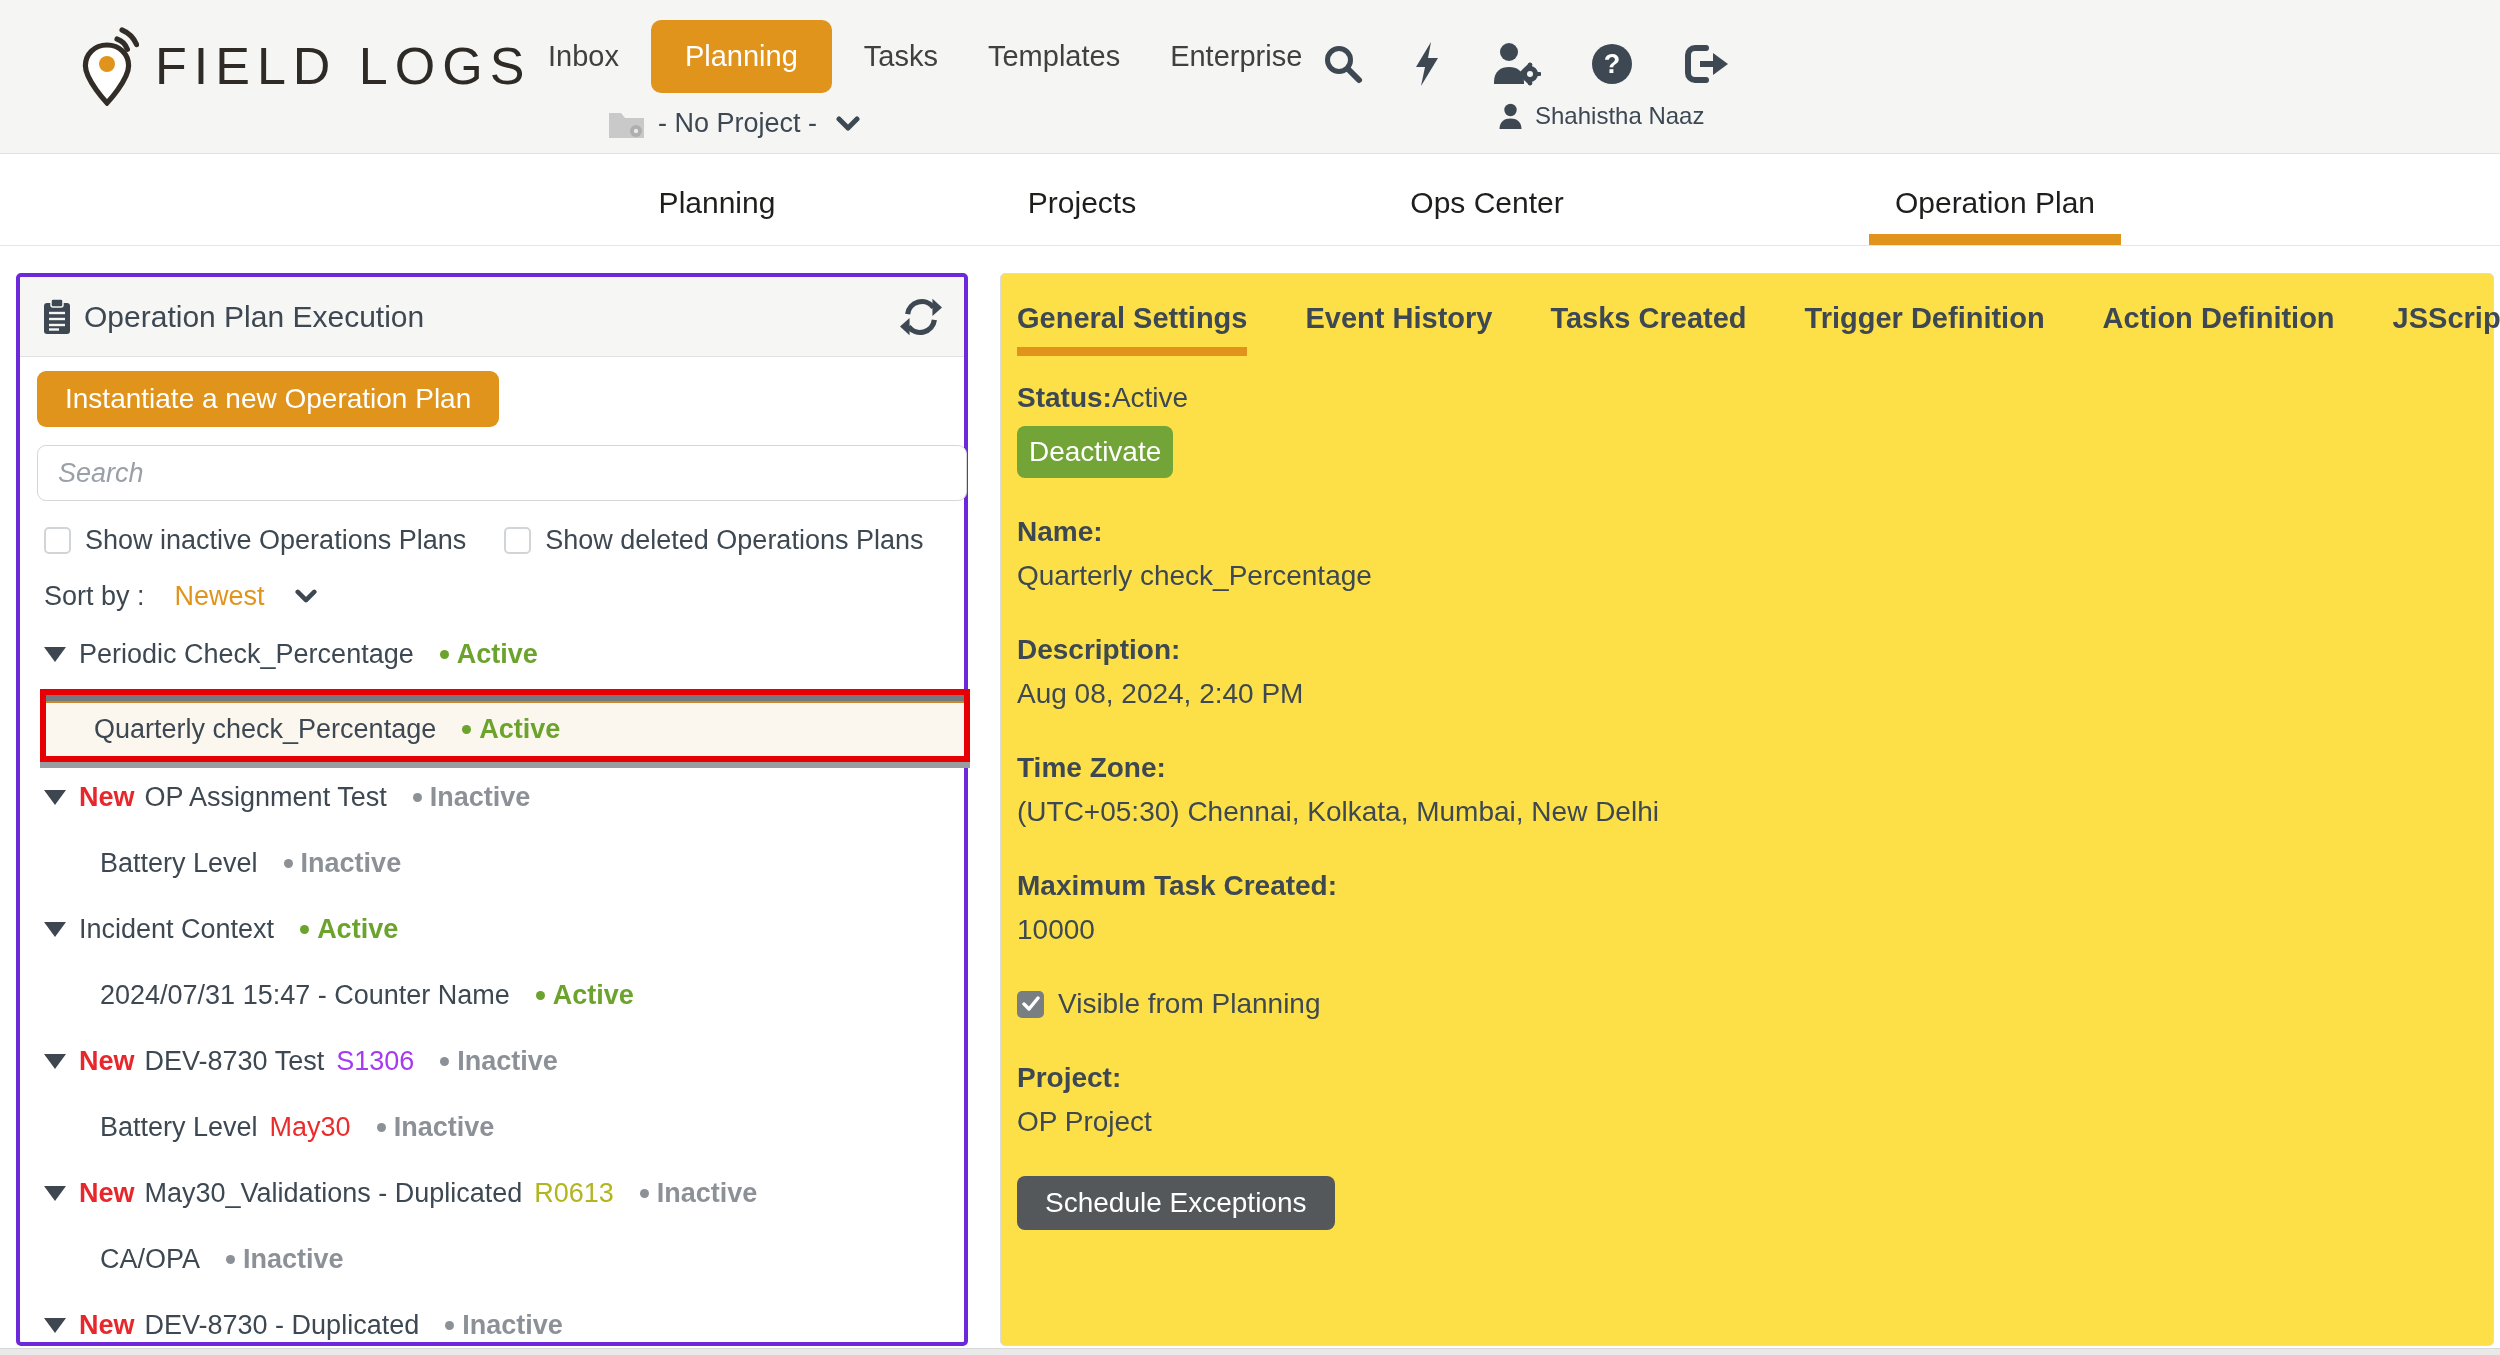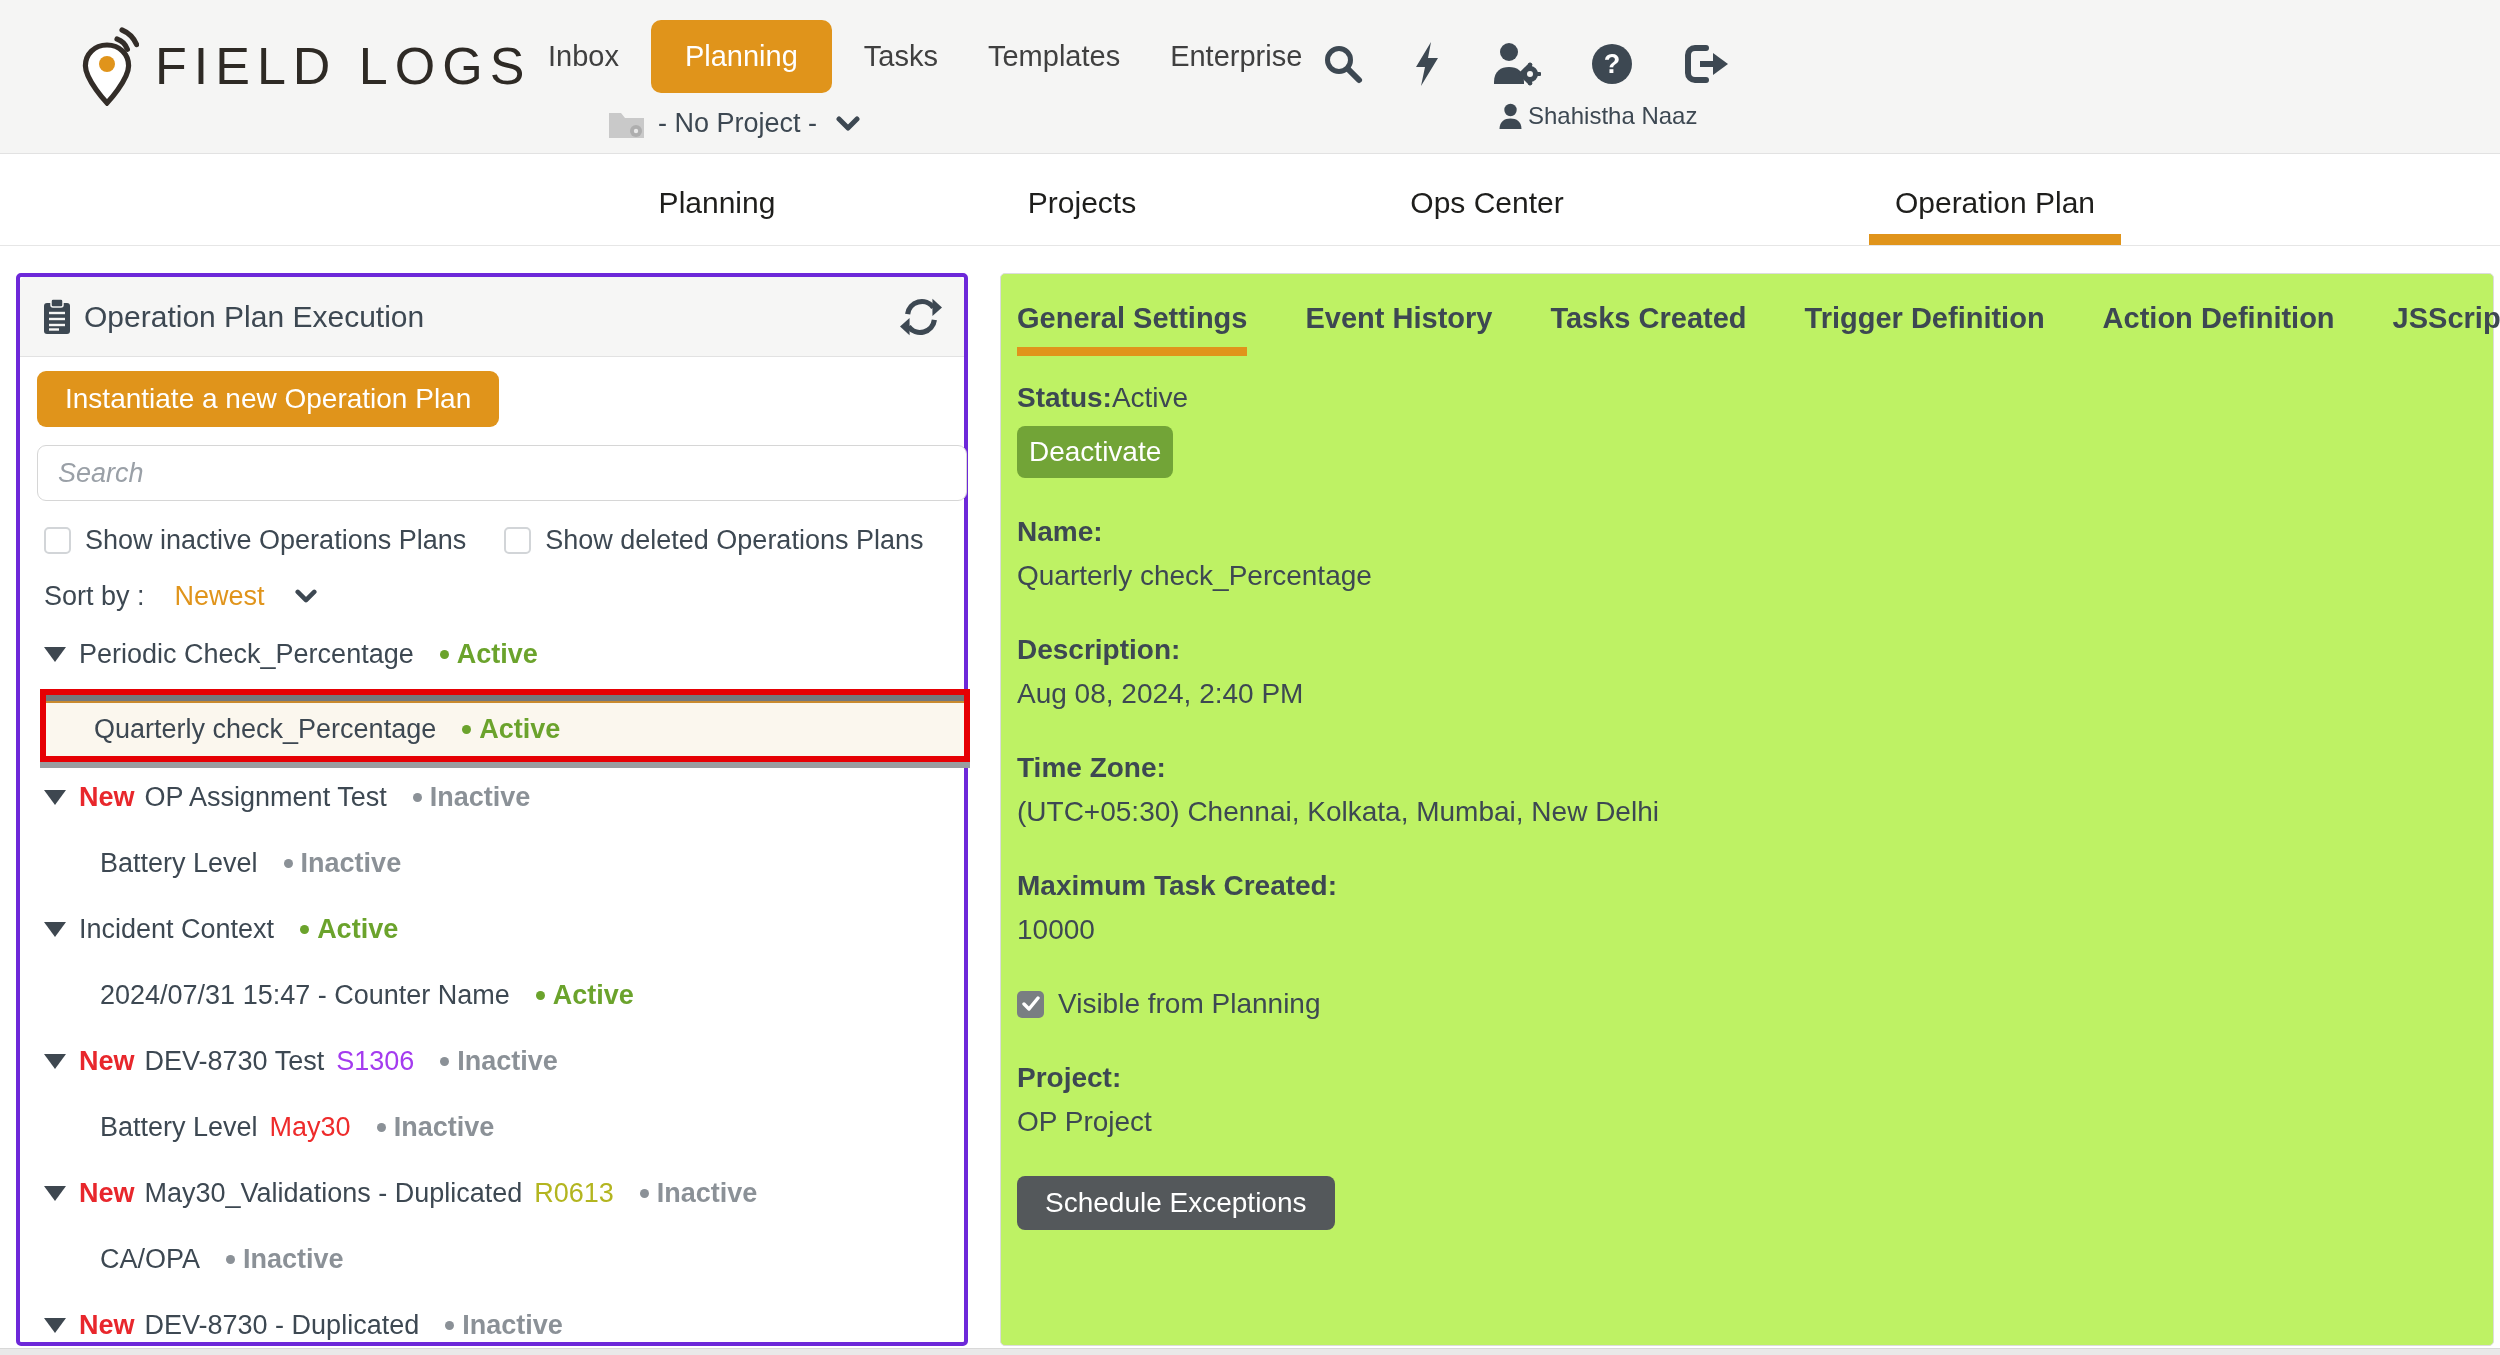--- a/index.html
+++ b/index.html
@@ -13,21 +13,21 @@
   
   .topbar{position:absolute;top:0;left:0;width:2500px;height:153px;background:#f5f5f4;border-bottom:1px solid #e2e2e2;}
   .logo{position:absolute;left:75px;top:26px;display:flex;align-items:center;gap:16px;}
   .logo-text{font-size:52px;letter-spacing:7px;color:#2e2a25;font-weight:400;}
   .main-nav{position:absolute;left:530px;top:0;height:112px;display:flex;align-items:center;gap:14px;}
   .nav-item{font-size:29px;color:#404040;padding:14px 18px;cursor:pointer;white-space:nowrap;}
   .nav-item.active{background:#e0941b;color:#fff;border-radius:10px;padding:20px 34px;}
   .top-icons{position:absolute;left:1322px;top:38px;display:flex;align-items:center;gap:48px;height:52px;}
   .top-icons svg{display:block;}
   .project-selector{position:absolute;left:608px;top:108px;display:flex;align-items:center;gap:13px;font-size:27px;color:#3d4852;cursor:pointer;}
-  .user-chip{position:absolute;left:1498px;top:102px;display:flex;align-items:center;gap:5px;font-size:24px;color:#3d4852;}
+  .user-chip{position:absolute;left:1498px;top:102px;display:flex;align-items:center;gap:12px;font-size:24px;color:#3d4852;}
   
   .subnav{position:absolute;top:154px;left:0;width:2500px;height:91px;background:#ffffff;border-bottom:1px solid #e6e6e6;}
   .subnav-tab{position:absolute;top:32px;transform:translateX(-50%);font-size:30px;color:#1e1e1c;cursor:pointer;white-space:nowrap;}
   .subnav-underline{position:absolute;bottom:0;height:11px;background:#e0941b;}
   .content-bg{position:absolute;top:246px;left:0;width:2500px;height:1102px;background:#ffffff;border-bottom:1px solid #d8d8d8;}
   
   .left-panel{position:absolute;left:16px;top:273px;width:952px;height:1073px;background:#fff;border:4px solid #6d28d9;border-radius:5px;box-sizing:border-box;}
   .panel-header{height:79px;background:#f6f6f5;border-bottom:1px solid #e2e2e2;display:flex;align-items:center;padding:0 22px;border-radius:5px 5px 0 0;}
   .panel-title{font-size:30px;color:#3d4852;margin-left:12px;flex:1;}
   .refresh-btn{cursor:pointer;display:flex;}
@@ -54,21 +54,21 @@
   .status{display:flex;align-items:center;margin-left:26px;font-weight:bold;}
   .status .dot{width:9px;height:9px;border-radius:50%;margin-right:8px;}
   .st-active{color:#6ba32c;}
   .st-active .dot{background:#6ba32c;}
   .st-inactive{color:#8b9197;}
   .st-inactive .dot{background:#8b9197;}
   .selected-wrap{margin:2px 0 2px 6px;width:930px;border:6px solid #e60004;box-sizing:border-box;box-shadow:0 6px 0 #9a9da0;cursor:pointer;}
   .sel-strip{height:6px;background:#75787c;}
   .selected-row{height:53px;background:#fbf7ee;border-top:2px solid #c98a2e;display:flex;align-items:center;padding-left:48px;font-size:27px;}
   
-  .right-panel{position:absolute;left:1000px;top:273px;width:1494px;height:1073px;background:#bef264;border:1px solid #dcdcdc;border-radius:5px;box-sizing:border-box;}
+  .right-panel{position:absolute;left:1000px;top:273px;width:1494px;height:1073px;background:#fde047;border:1px solid #dcdcdc;border-radius:5px;box-sizing:border-box;}
   .rp-tabs{display:flex;gap:58px;padding:28px 0 0 16px;}
   .rp-tab{font-size:29px;font-weight:bold;color:#3d4852;padding-bottom:12px;cursor:pointer;white-space:nowrap;}
   .rp-tab.active{border-bottom:9px solid #e0941b;}
   .rp-body{padding:22px 0 0 16px;font-size:28px;}
   .status-line{line-height:40px;}
   .lbl{font-weight:bold;line-height:40px;}
   .val{line-height:40px;margin-top:4px;}
   .deactivate-btn{margin-top:8px;display:inline-flex;align-items:center;justify-content:center;height:52px;padding:0 12px;background:#72a437;color:#fff;font-size:28px;border:none;border-radius:8px;cursor:pointer;font-family:inherit;}
   .fg{margin-top:34px;}
   .vis-row{margin-top:34px;display:flex;align-items:center;height:40px;}

